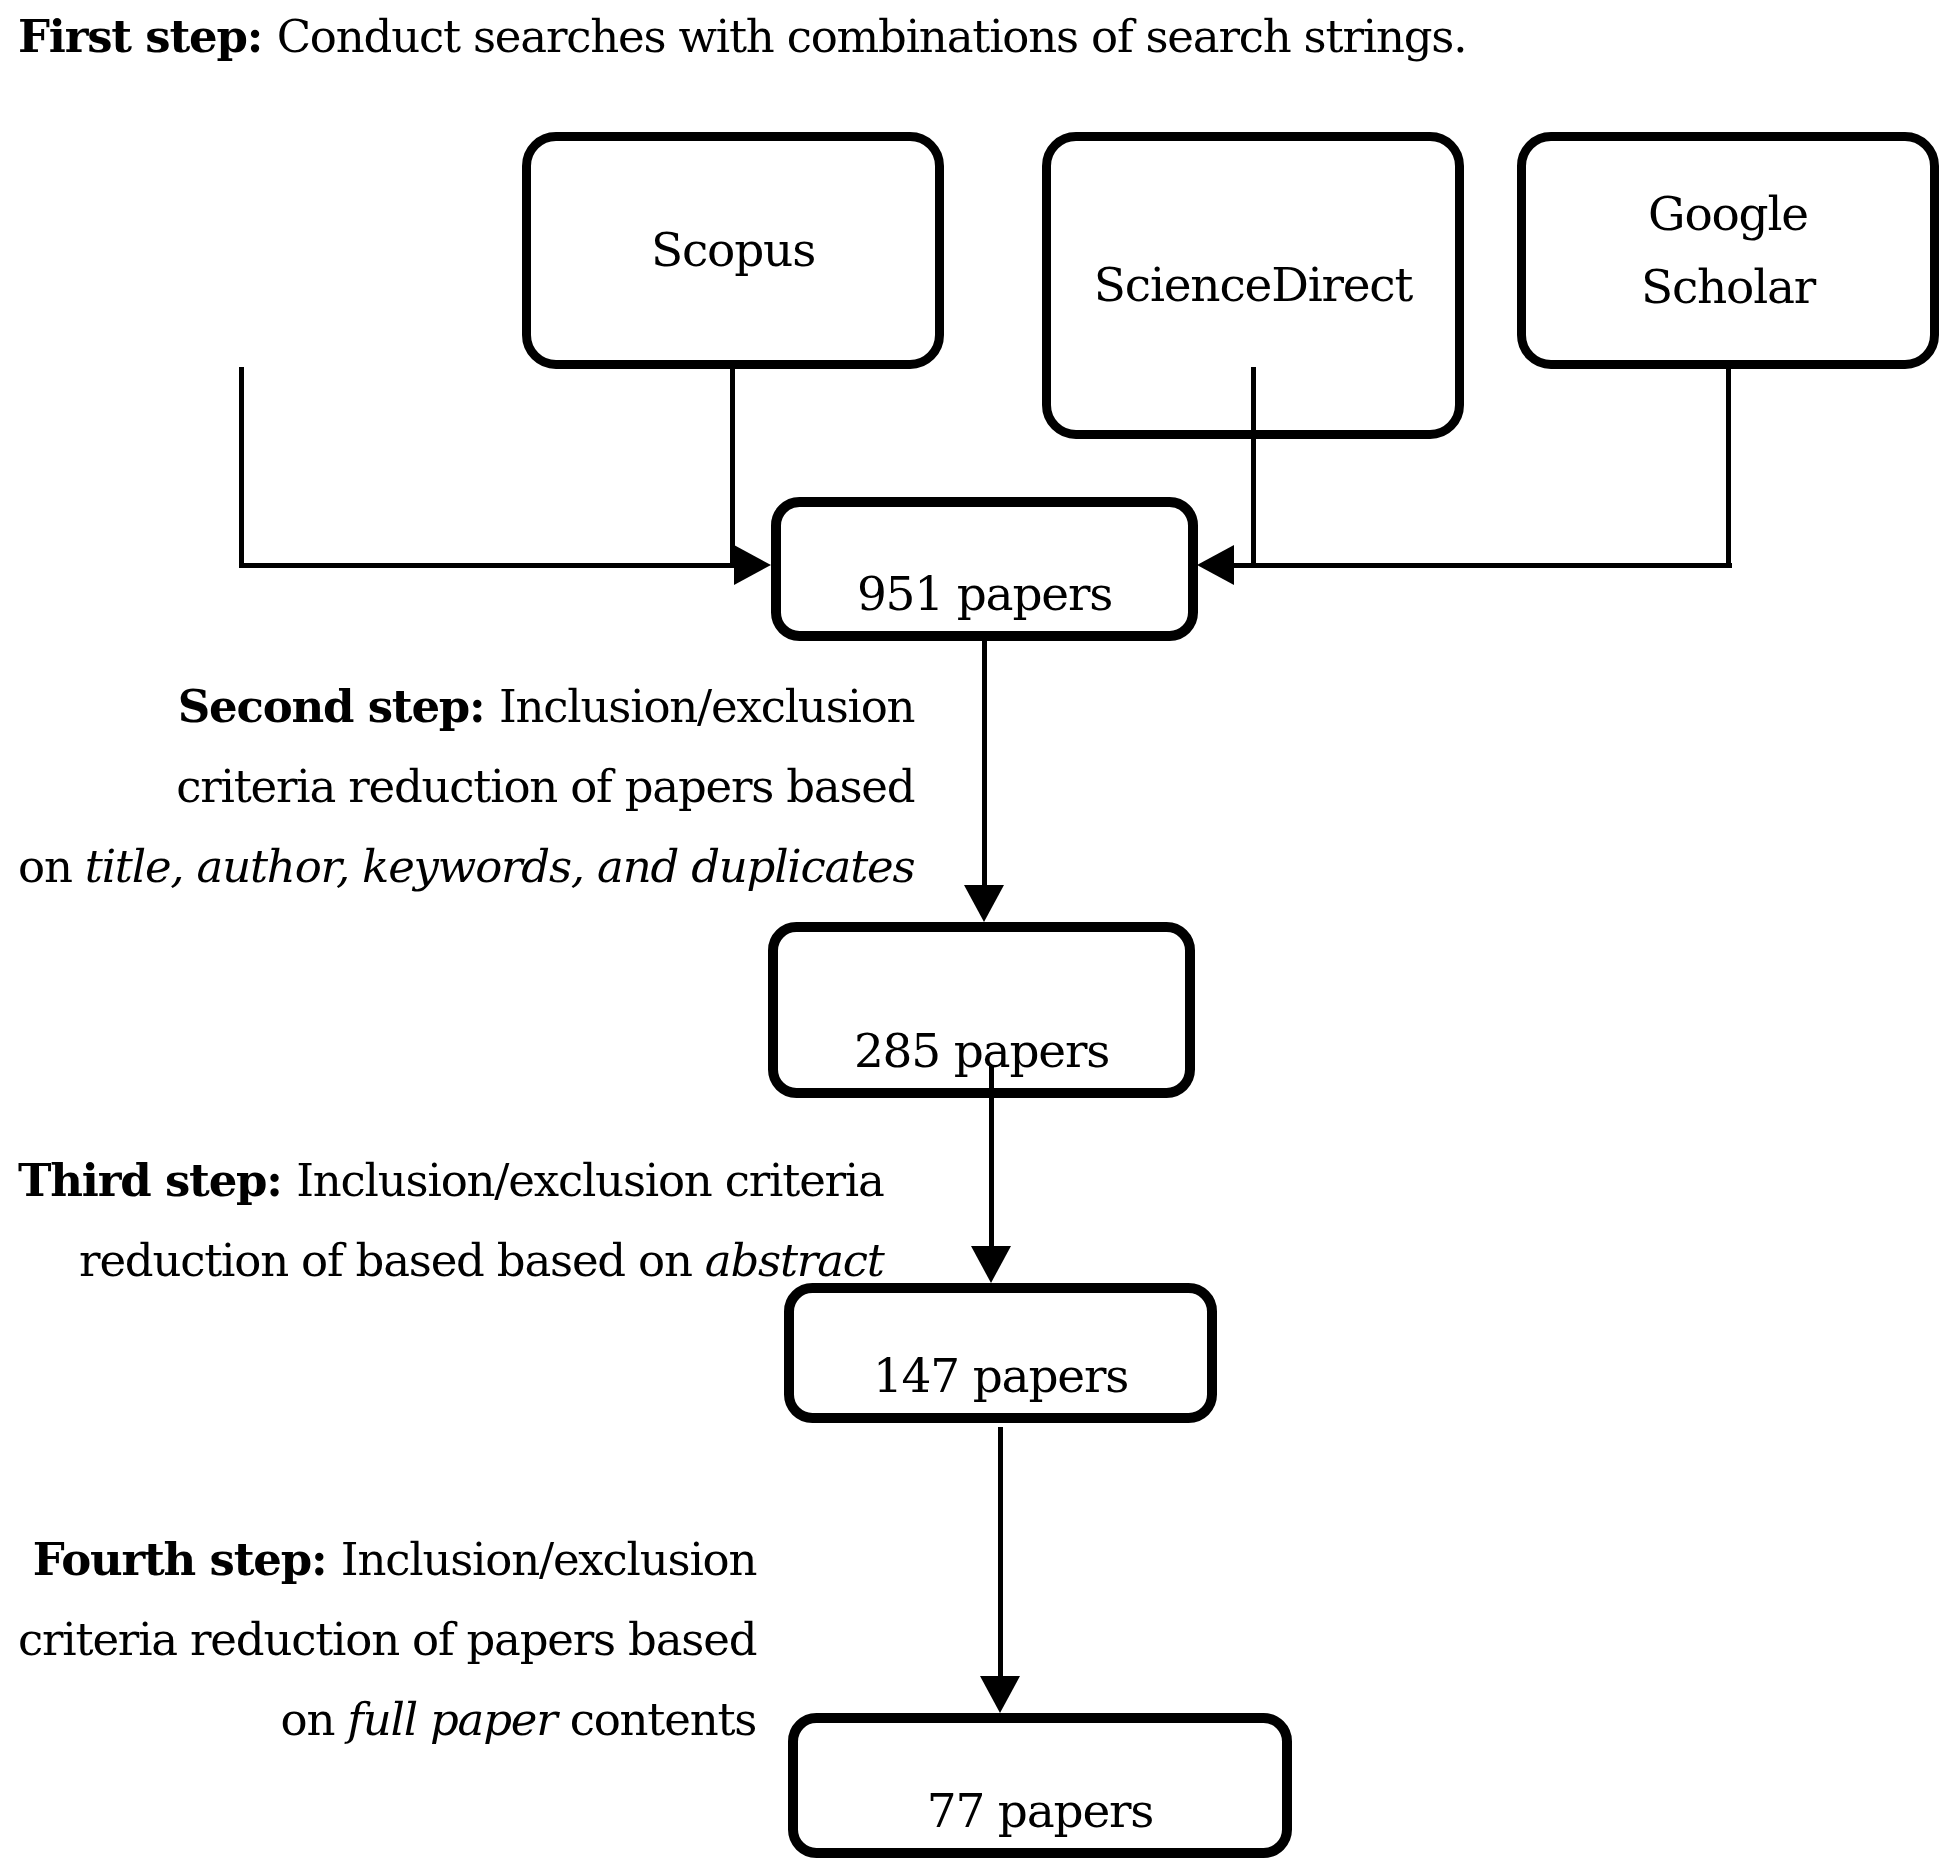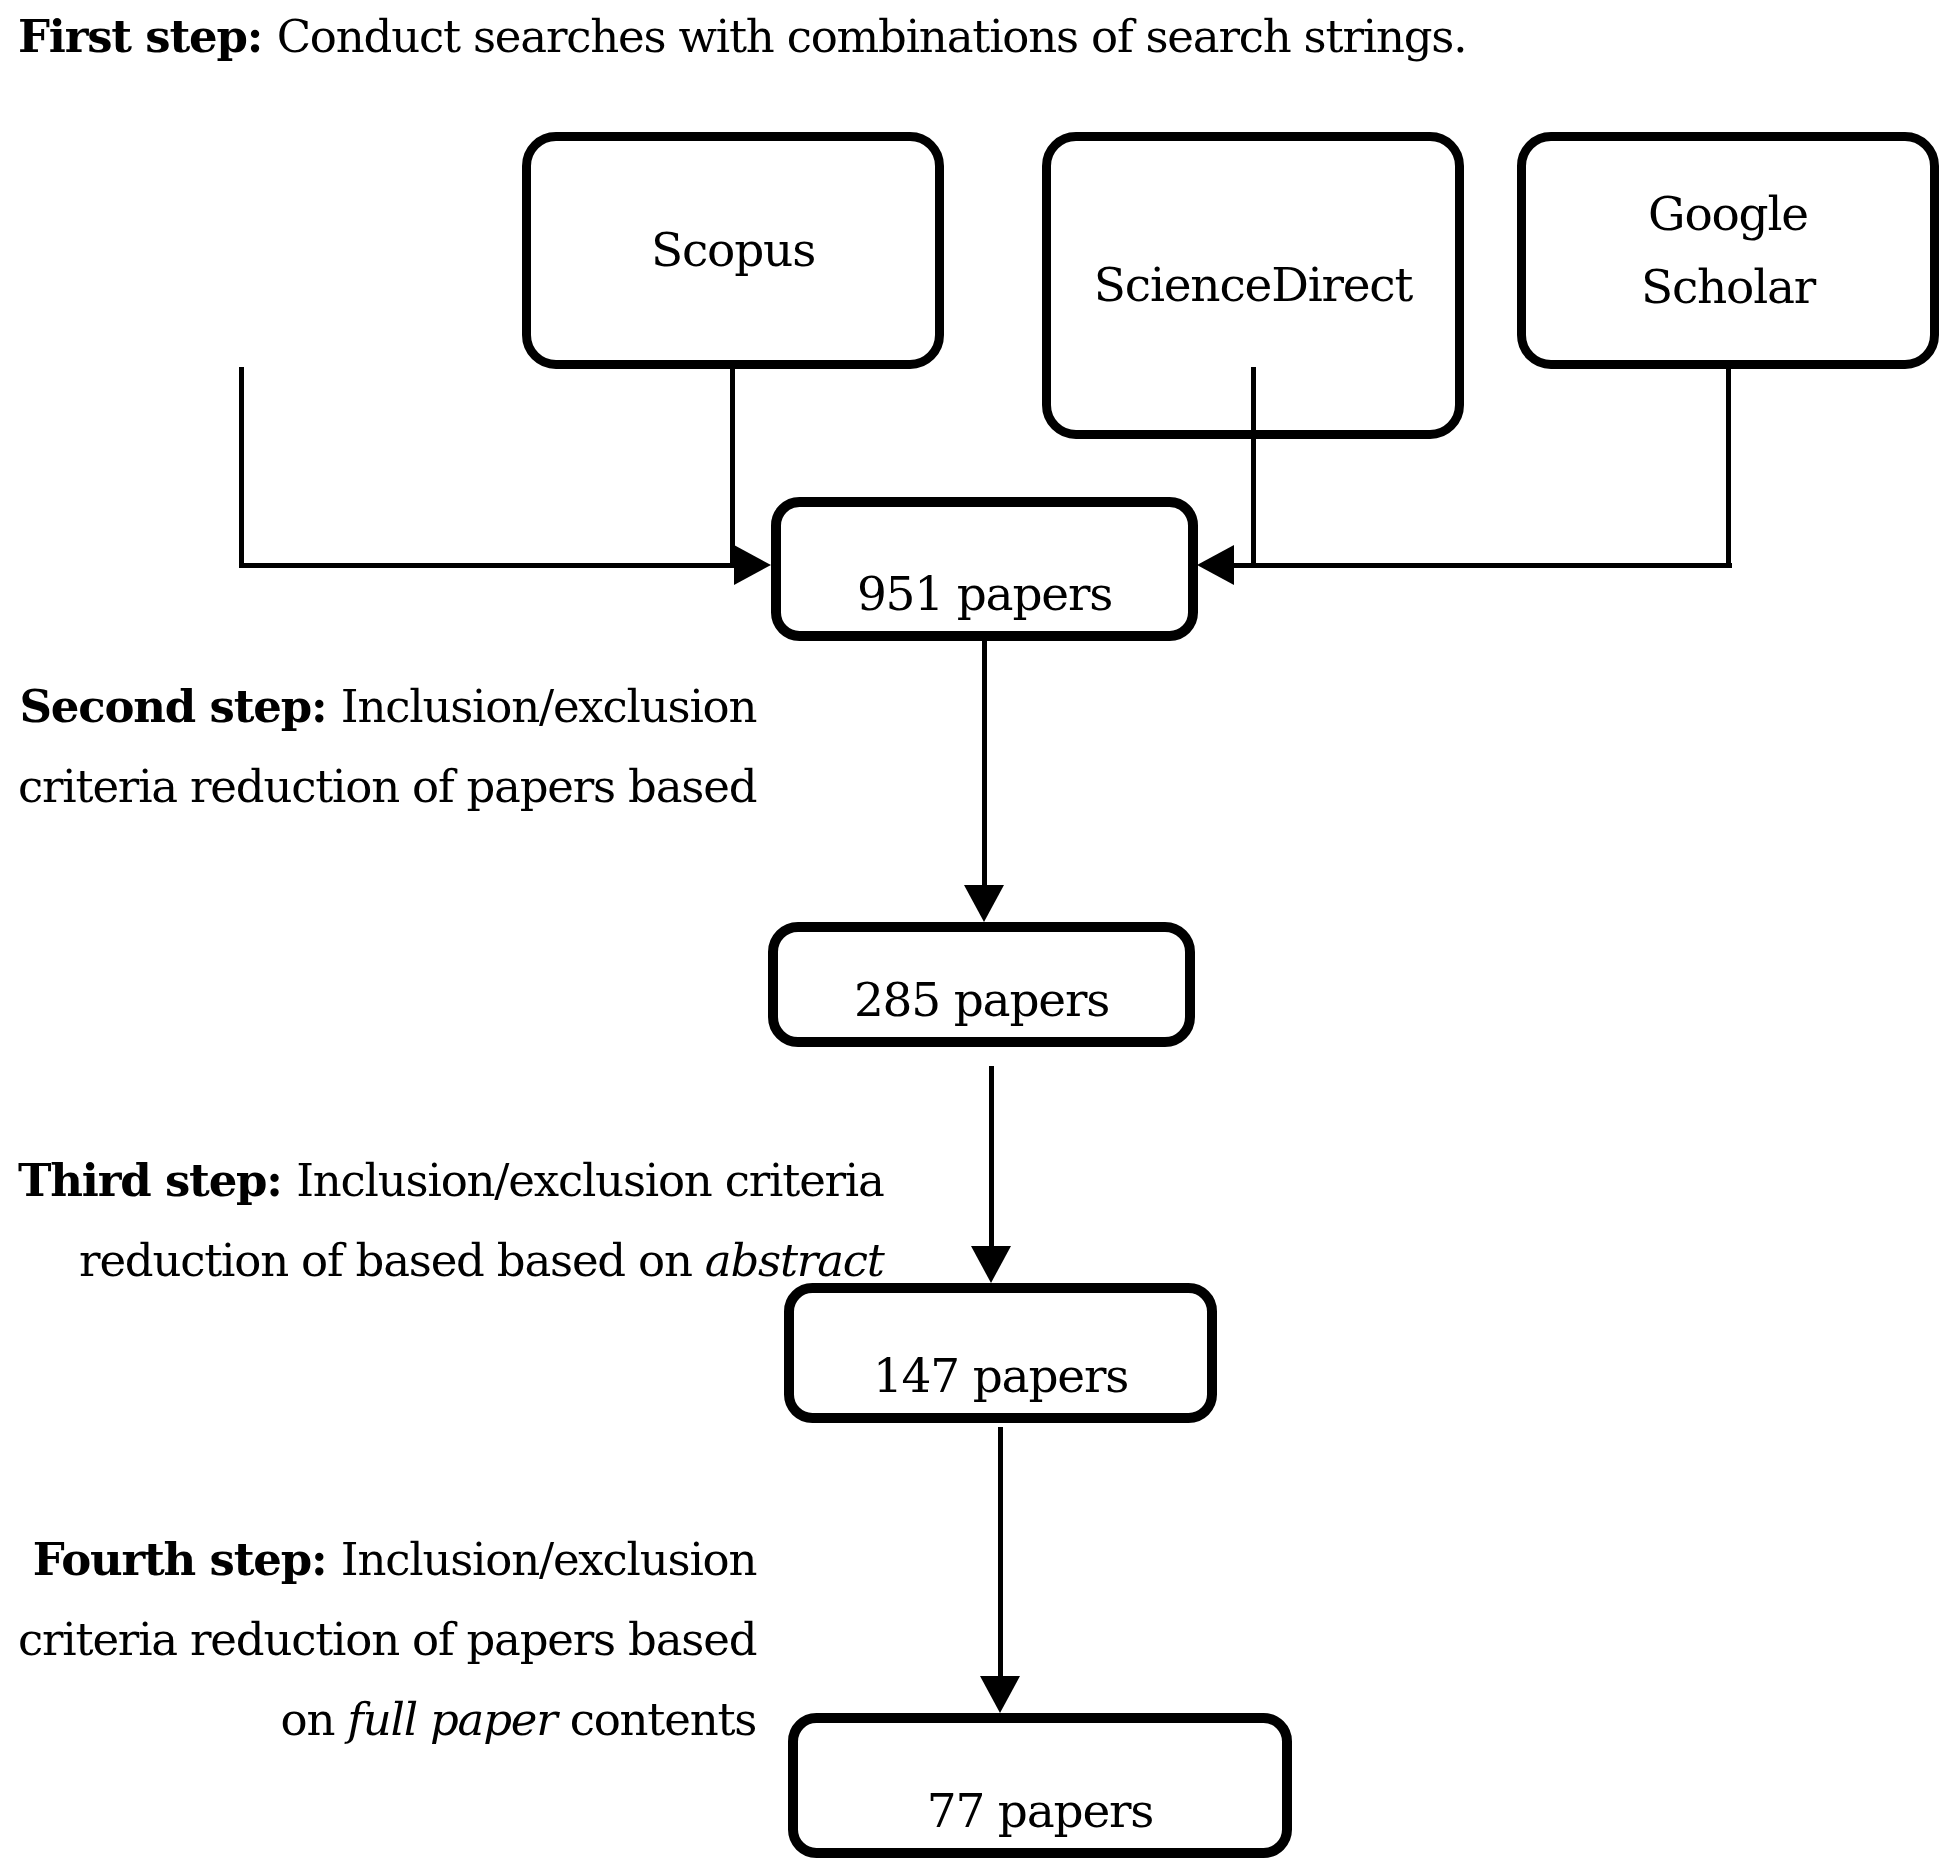--- a/index.html
+++ b/index.html
@@ -47,21 +47,21 @@
     letter-spacing: -1.2px;
     line-height: 1.55;
   }
   #db-pubmed         { left: 28.4px;   top: 132px; width: 426px; height: 237px; }
   #db-scopus         { left: 522px;  top: 132px; width: 422px; height: 237px; }
   #db-sciencedirect  { left: 1042px; top: 132px; width: 422px; height: 307px; }
   #db-googlescholar  { left: 1517px; top: 132px; width: 422px; height: 237px; }
   #db-googlescholar .box-label { max-width: 261px; }
 
   #stage-951 { left: 771px; top: 497px;  width: 427px; height: 144px; }
-  #stage-285 { left: 768px; top: 922px; width: 427px; height: 125px; border-radius: 30px; }
+  #stage-285 { left: 768px; top: 922px; width: 427px; height: 176px; }
   #stage-147 { left: 784px; top: 1283px; width: 433px; height: 140px; }
   #stage-77  { left: 788px; top: 1713px; width: 504px; height: 145px; }
 
   
   .vline, .hline {
     position: absolute;
     background: var(--ink, #000000);
   }
   .vline { width: 5.3px; }
   .hline { height: 5.3px; }
@@ -155,20 +155,21 @@
   <div class="box stage-box" id="stage-951">
     <span class="box-label">951 papers</span>
   </div>
 
   <div class="vline" id="v-951-285"></div>
   <div class="arrow-down" id="ah-285"></div>
 
   <div class="caption" id="second-step">
       <div class="step-line"><span class="seg-bold">Second step: </span><span class="seg-normal">Inclusion/exclusion</span></div>
       <div class="step-line"><span class="seg-normal">criteria reduction of papers based</span></div>
+      <div class="step-line"><span class="seg-normal">on </span><span class="seg-italic">title, author, keywords, and duplicates</span></div>
     </div>
 
   <div class="box stage-box" id="stage-285">
     <span class="box-label">285 papers</span>
   </div>
 
   <div class="vline" id="v-285-147"></div>
   <div class="arrow-down" id="ah-147"></div>
 
   <div class="caption" id="third-step">

